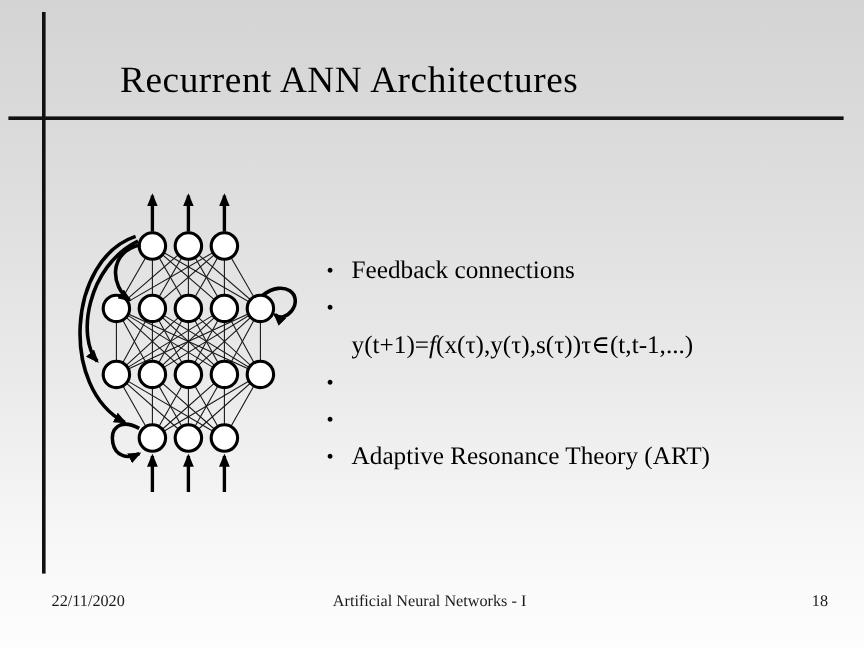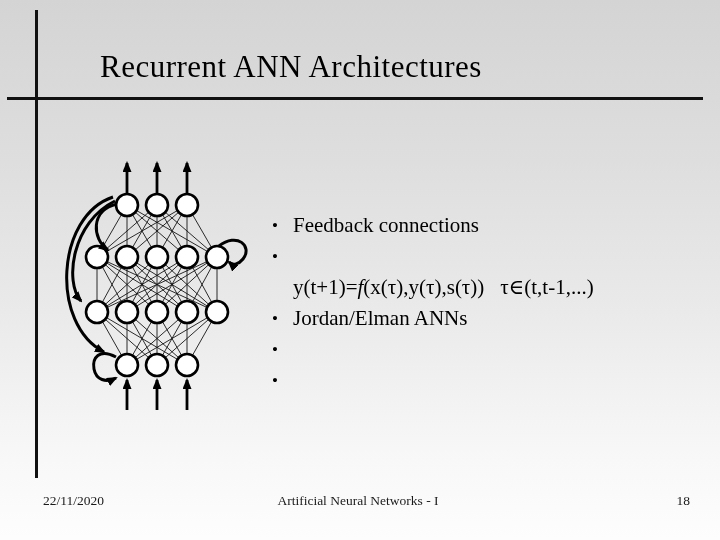--- a/index.html
+++ b/index.html
@@ -46,21 +46,21 @@
     font-size: 21px;
     line-height: 31px;
     white-space: nowrap;
   }
   .bullet-line { display: flex; }
   .bullet-line .marker {
     flex: 0 0 21px;
     font-size: 17px;
   }
   .formula .f-ital { font-style: italic; }
-  .formula .tau-part { margin-left: 16px; }
+  .formula .tau-part { }
   .footer {
     position: absolute;
     left: 0; top: 493px;
     width: 716px;
     font-size: 13.5px;
     color: #1a1a1a;
   }
   .footer .date { position: absolute; left: 43px; top: 0; }
   .footer .center-label { display: block; width: 100%; text-align: center; }
   .footer .page-number { position: absolute; right: 26px; top: 0; margin-left: 24px; }
@@ -181,27 +181,27 @@
     </div>
     <div class="bullet-line">
       <span class="marker">•</span>
     </div>
     <div class="bullet-line formula">
       <span class="marker"></span>
       <span><span>y(t+1)=</span><span class="f-ital">f</span><span>(x(τ),y(τ),s(τ))</span><span class="tau-part">τ∈(t,t-1,...)</span></span>
     </div>
     <div class="bullet-line">
       <span class="marker">•</span>
-      <span>Jordan/Elman ANNs</span>
-    </div>
-    <div class="bullet-line">
-      <span class="marker">•</span>
-    </div>
-    <div class="bullet-line">
-      <span class="marker">•</span>
+    </div>
+    <div class="bullet-line">
+      <span class="marker">•</span>
+    </div>
+    <div class="bullet-line">
+      <span class="marker">•</span>
+      <span>Adaptive Resonance Theory (ART)</span>
     </div>
   </div>
 
   <div class="footer">
     <span class="date">22/11/2020</span>
     <span class="center-label">Artificial Neural Networks - I</span>
     <span class="page-number">18</span>
   </div>
 
 </div>

